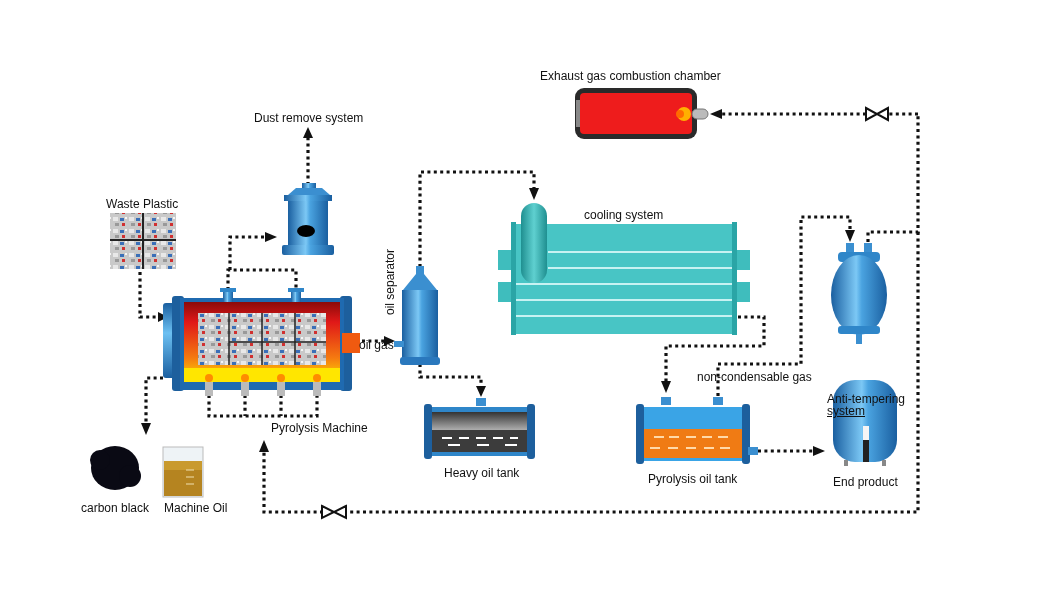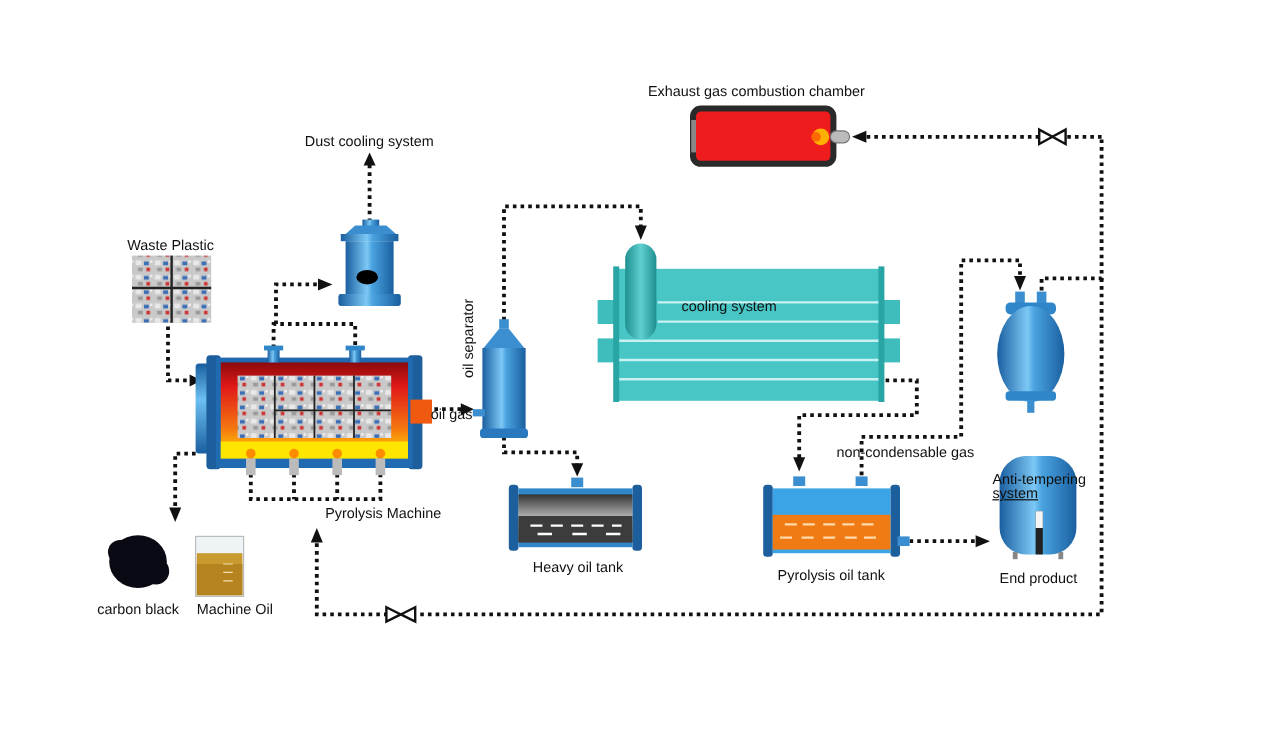--- a/index.html
+++ b/index.html
@@ -257,24 +257,24 @@
     <g stroke="#f0e0b0" stroke-width="1">
       <line x1="186" y1="470" x2="194" y2="470"></line>
       <line x1="186" y1="477" x2="194" y2="477"></line>
       <line x1="186" y1="484" x2="194" y2="484"></line>
     </g>
   </g>
 </svg>
 
 
 <div class="lbl" style="left:540px;top:69px;">Exhaust gas combustion chamber</div>
-<div class="lbl" style="left:254px;top:111px;">Dust cooling system</div>
+<div class="lbl" style="left:254px;top:111px;">Dust remove system</div>
 <div class="lbl" style="left:106px;top:197px;">Waste Plastic</div>
 <div class="lbl" style="left:354px;top:258px;transform:rotate(-90deg);transform-origin:left top;top:315px;left:383px;">oil separator</div>
-<div class="lbl" style="left:568px;top:208px;margin-top:40px;">cooling system</div>
+<div class="lbl" style="left:584px;top:208px;">cooling system</div>
 <div class="lbl" style="left:359px;top:338px;">oil gas</div>
 <div class="lbl" style="left:271px;top:421px;">Pyrolysis Machine</div>
 <div class="lbl" style="left:444px;top:466px;">Heavy oil tank</div>
 <div class="lbl" style="left:697px;top:370px;">non-condensable gas</div>
 <div class="lbl" style="left:827px;top:345px;text-align:center;line-height:12px;margin-top:48px;">
   <div>Anti-tempering</div>
   <div style="text-align:left;text-decoration:underline;">system</div>
 </div>
 <div class="lbl" style="left:648px;top:472px;">Pyrolysis oil tank</div>
 <div class="lbl" style="left:833px;top:475px;">End product</div>

